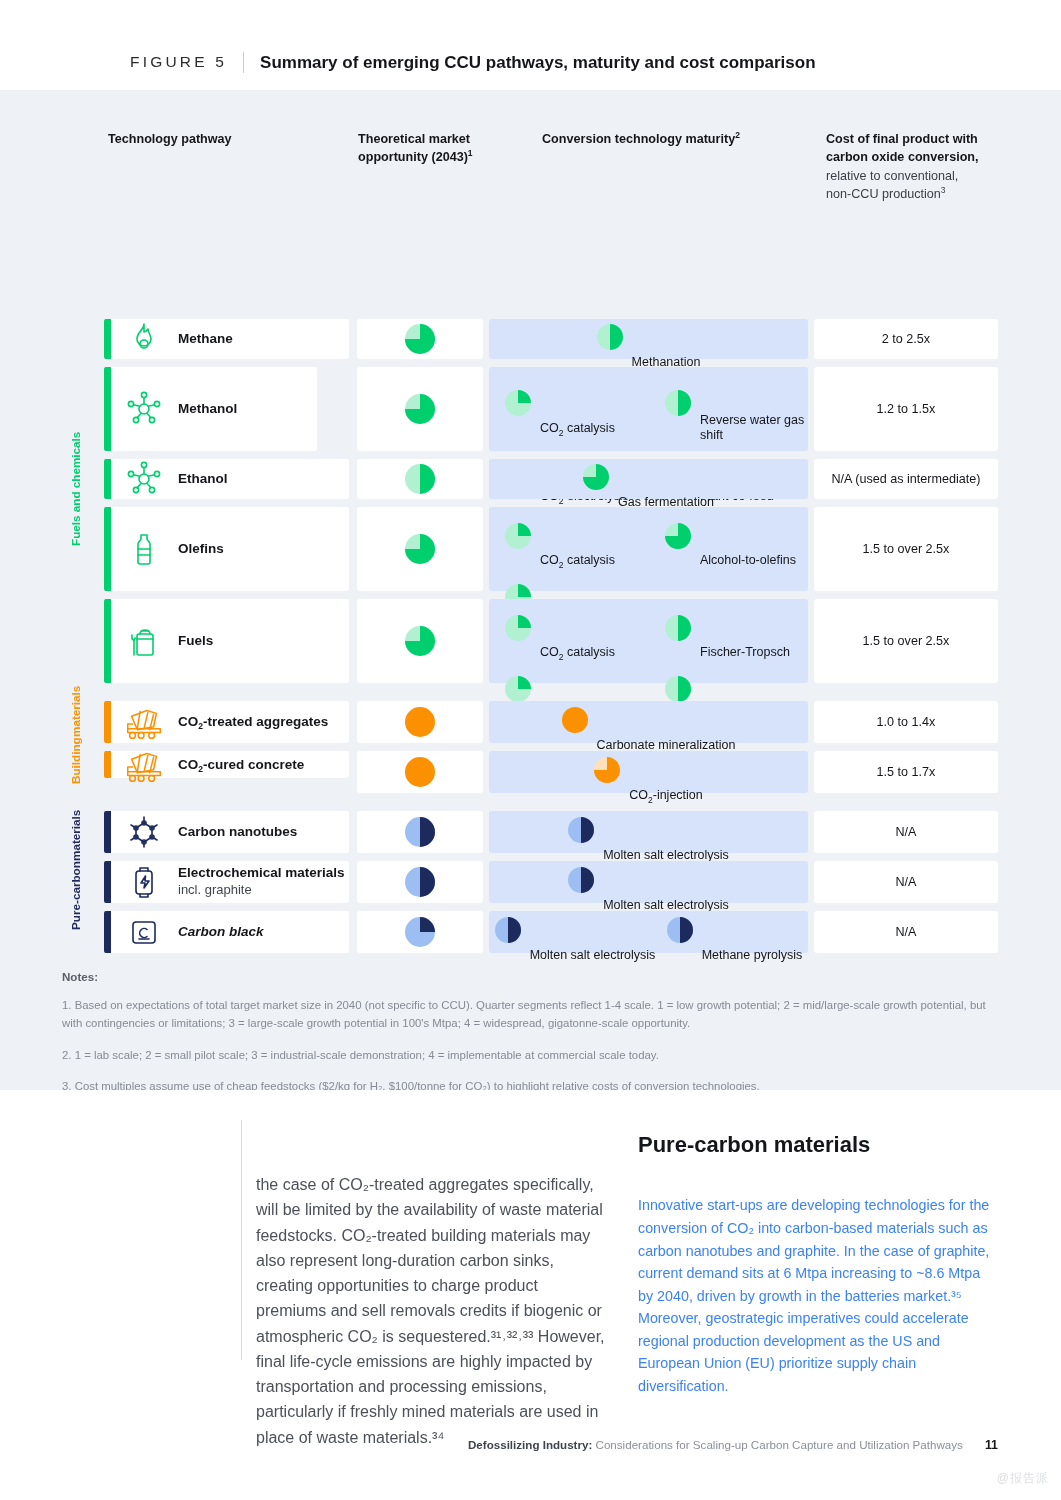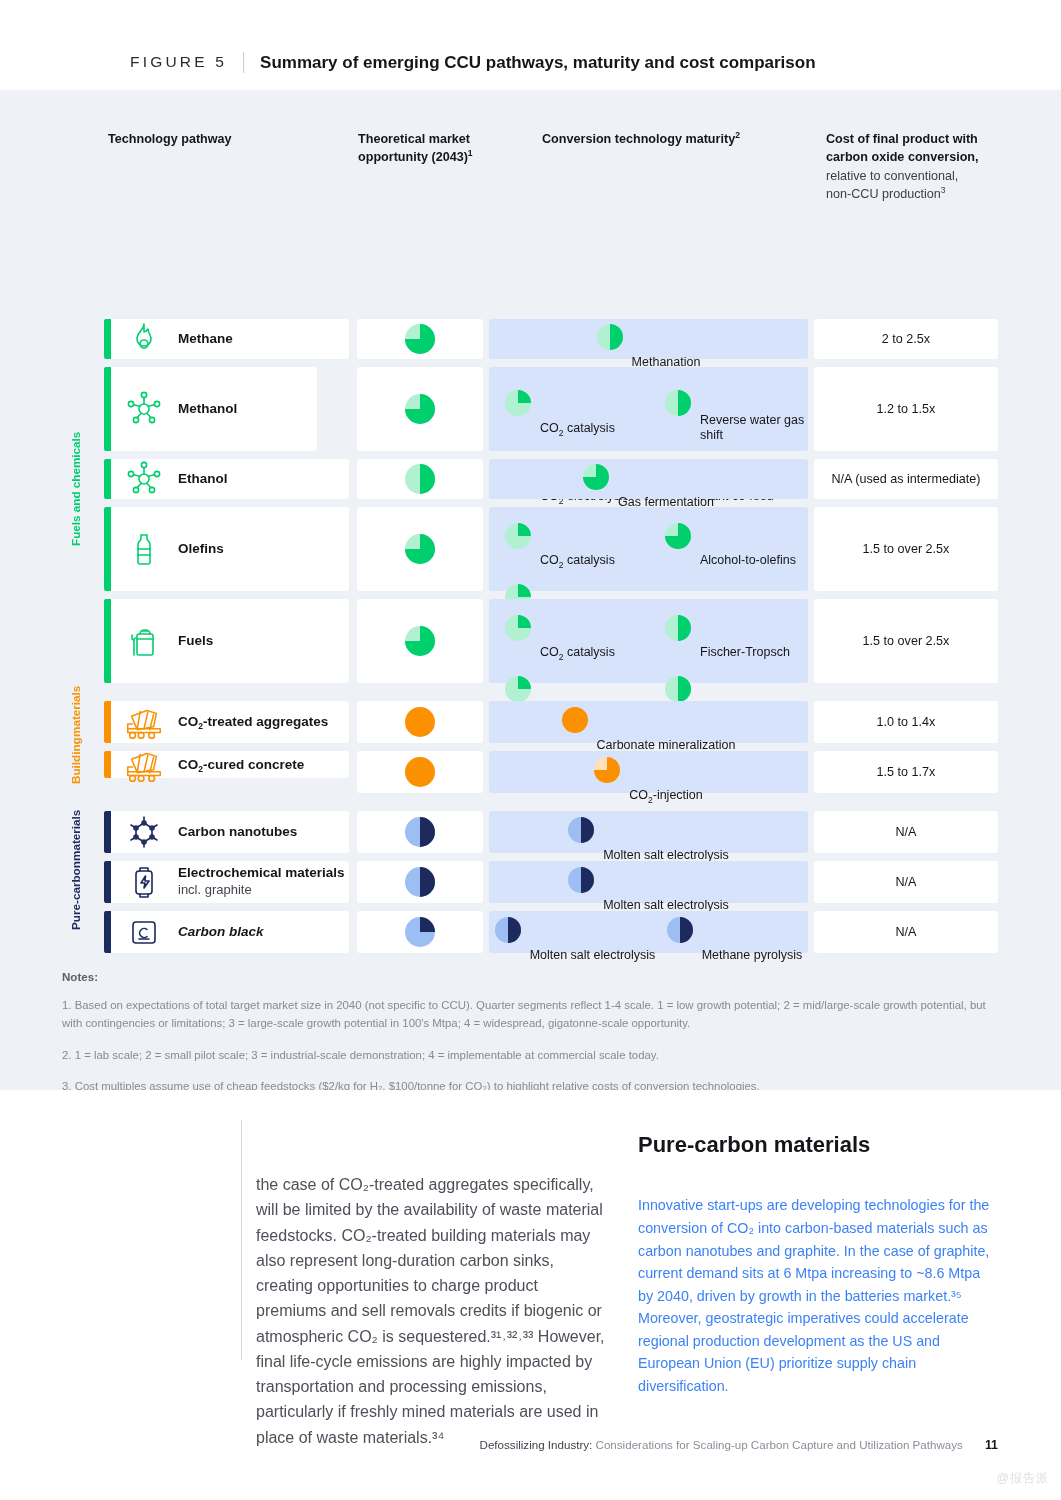--- a/index.html
+++ b/index.html
@@ -101,21 +101,21 @@
     position: absolute; left: 256px; top: 1172px; width: 350px;
     font-size: 16px; color: #4c5058; line-height: 1.58;
   }
   .body-col-right { position: absolute; left: 638px; top: 1132px; width: 360px; }
   .section-head { font-size: 22px; font-weight: 700; color: #15161a; line-height: 1.2; margin-bottom: 36px; }
   .body-col-right p { font-size: 14.3px; color: #3b82f6; line-height: 1.58; }
 
   
   .footer { position: absolute; left: 0; top: 1438px; width: 1061px; font-size: 11.6px; color: #8a8f98; }
   .footer-inner { position: absolute; right: 63px; top: 0; display: flex; align-items: baseline; gap: 22px; }
-  .footer-inner b { color: #3f444c; font-weight: 400; }
+  .footer-inner b { color: #3f444c; font-weight: 700; }
   .footer-page { font-weight: 700; color: #15161a; font-size: 12.4px; }
   .watermark { position: absolute; right: 12px; top: 1470px; font-size: 12px; color: #dcdee2; letter-spacing: 1px; }
 </style>
 </head>
 <body>
 
 <div class="fig-header">
   <div class="fig-header-inner">
     <div class="fig-num">FIGURE 5</div>
     <div class="fig-divider"></div>

